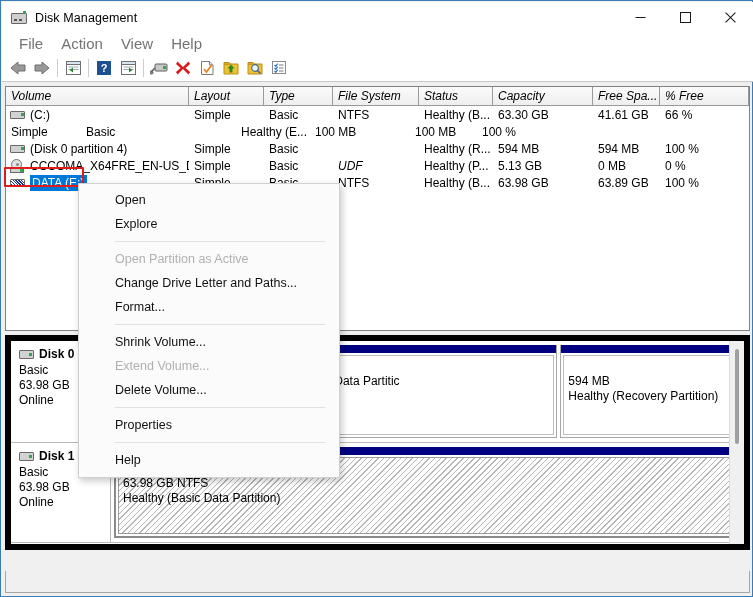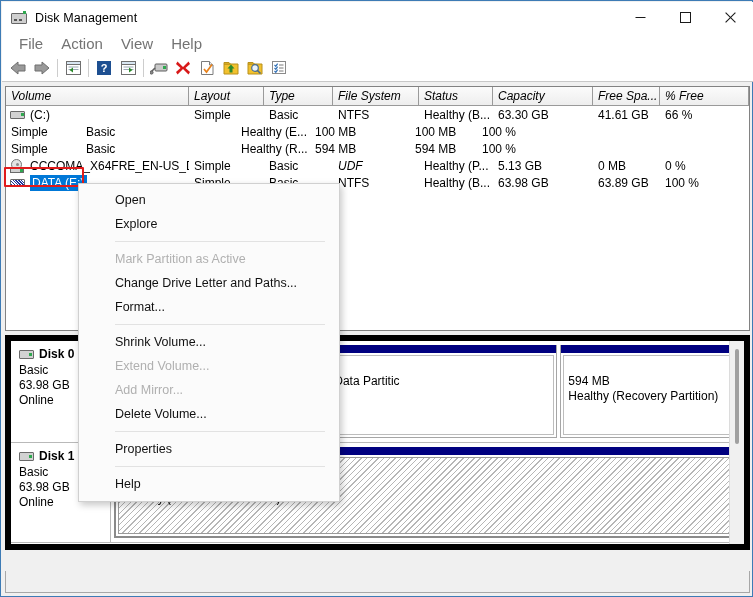--- a/index.html
+++ b/index.html
@@ -554,20 +554,27 @@
         <div class="vrow">
           <div class="vc" style="width: 75px;">Simple</div>
           <div class="vc" style="width: 69px;">Basic</div>
           <div class="vc" style="width: 86px;"></div>
           <div class="vc" style="width: 74px;">Healthy (E...</div>
           <div class="vc" style="width: 100px;">100 MB</div>
           <div class="vc" style="width: 67px;">100 MB</div>
           <div class="vc" style="width: 89px;">100 %</div>
         </div>
         <div class="vrow">
+          <div class="vc volname" style="width: 183px;">
+            <span class="volicon">
+              <span class="hd"></span>
+              <span class="hdled"></span>
+            </span>
+            <span class="label">(Disk 0 partition 4)</span>
+          </div>
           <div class="vc" style="width: 75px;">Simple</div>
           <div class="vc" style="width: 69px;">Basic</div>
           <div class="vc" style="width: 86px;"></div>
           <div class="vc" style="width: 74px;">Healthy (R...</div>
           <div class="vc" style="width: 100px;">594 MB</div>
           <div class="vc" style="width: 67px;">594 MB</div>
           <div class="vc" style="width: 89px;">100 %</div>
         </div>
         <div class="vrow">
           <div class="vc volname" style="width: 183px;">
@@ -666,27 +673,26 @@
       <div class="thumb"></div>
     </div>
   </div>
 
   <div id="statusbar"></div>
 
   <div id="ctxmenu">
       <div class="ctx-item">Open</div>
       <div class="ctx-item">Explore</div>
       <div class="ctx-sep"></div>
-      <div class="ctx-item disabled">Mark Partition as Active</div>
+      <div class="ctx-item disabled">Open Partition as Active</div>
       <div class="ctx-item">Change Drive Letter and Paths...</div>
       <div class="ctx-item">Format...</div>
       <div class="ctx-sep"></div>
       <div class="ctx-item">Shrink Volume...</div>
       <div class="ctx-item disabled">Extend Volume...</div>
-      <div class="ctx-item disabled">Add Mirror...</div>
       <div class="ctx-item">Delete Volume...</div>
       <div class="ctx-sep"></div>
       <div class="ctx-item">Properties</div>
       <div class="ctx-sep"></div>
       <div class="ctx-item">Help</div>
     </div>
 
   <div class="redbox" style="left:3px; top:166px; width:80px; height:20px;"></div>
   <div class="redbox" style="left:104px; top:265px; width:190px; height:21px;"></div>
 

